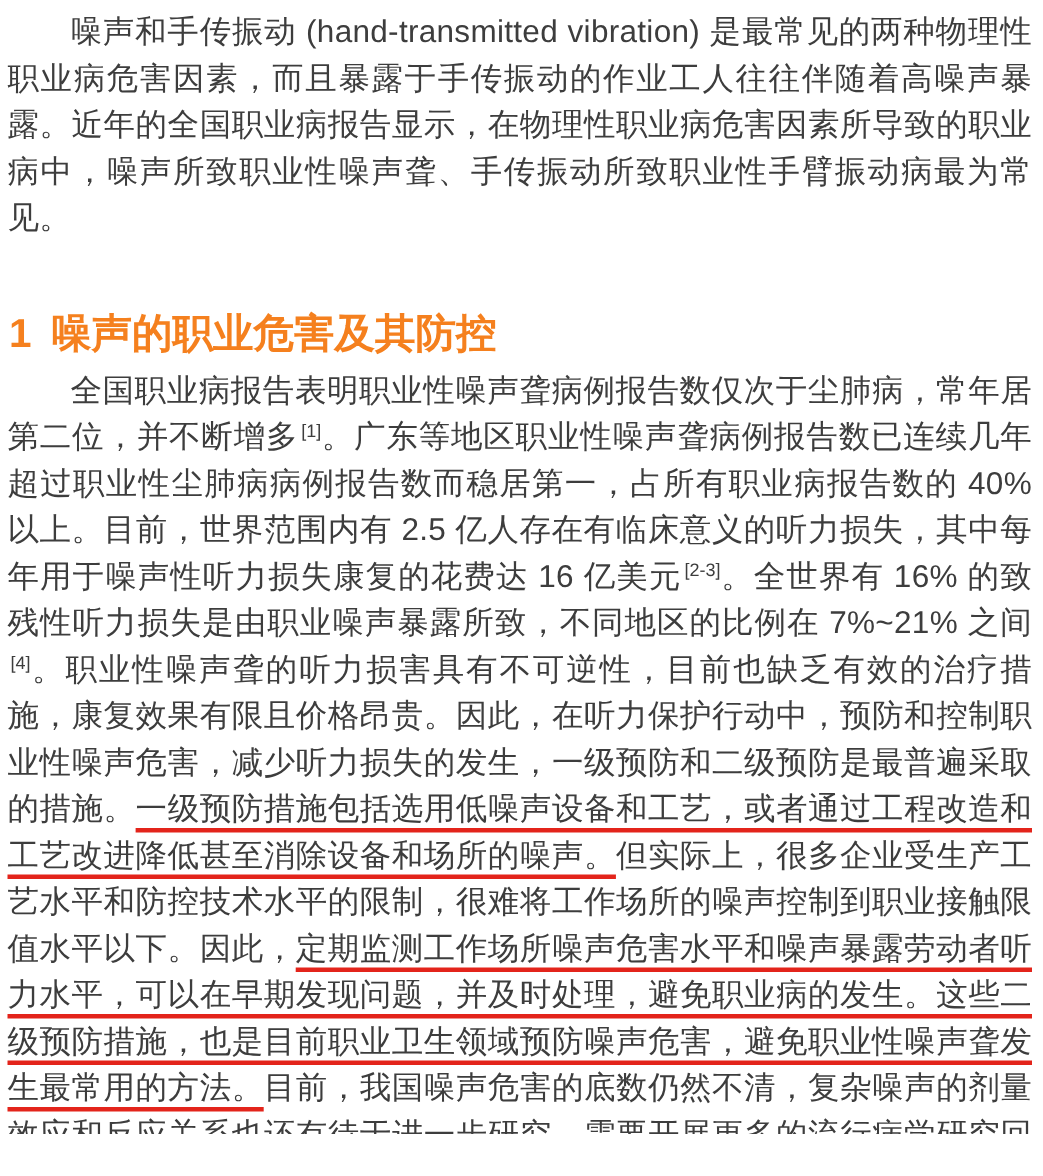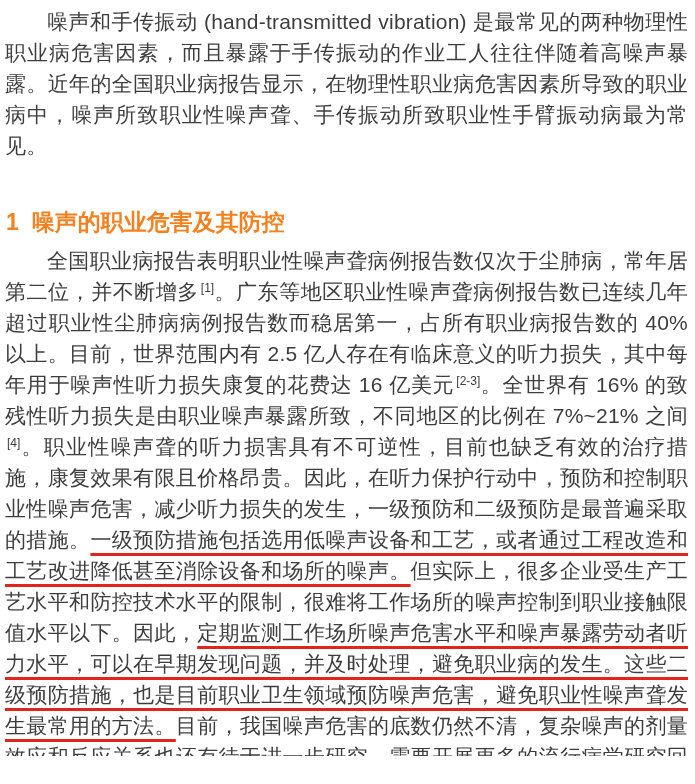--- a/index.html
+++ b/index.html
@@ -24,21 +24,21 @@
     margin: 0;
     font-size: 21px;
     line-height: 31px;
     text-align: justify;
     text-justify: inter-character;
     text-indent: 2em;
     letter-spacing: 0.2px;
   }
   .section-heading {
     margin: 47px 0 9px 1px;
-    font-size: 23px;
+    font-size: 27px;
     line-height: 28px;
     font-weight: bold;
     color: var(--heading);
     text-indent: 0;
   }
   .section-heading .h-num { margin-right: 13px; }
   .ref {
     font-size: 12px;
     line-height: 0;
     vertical-align: 7px;

